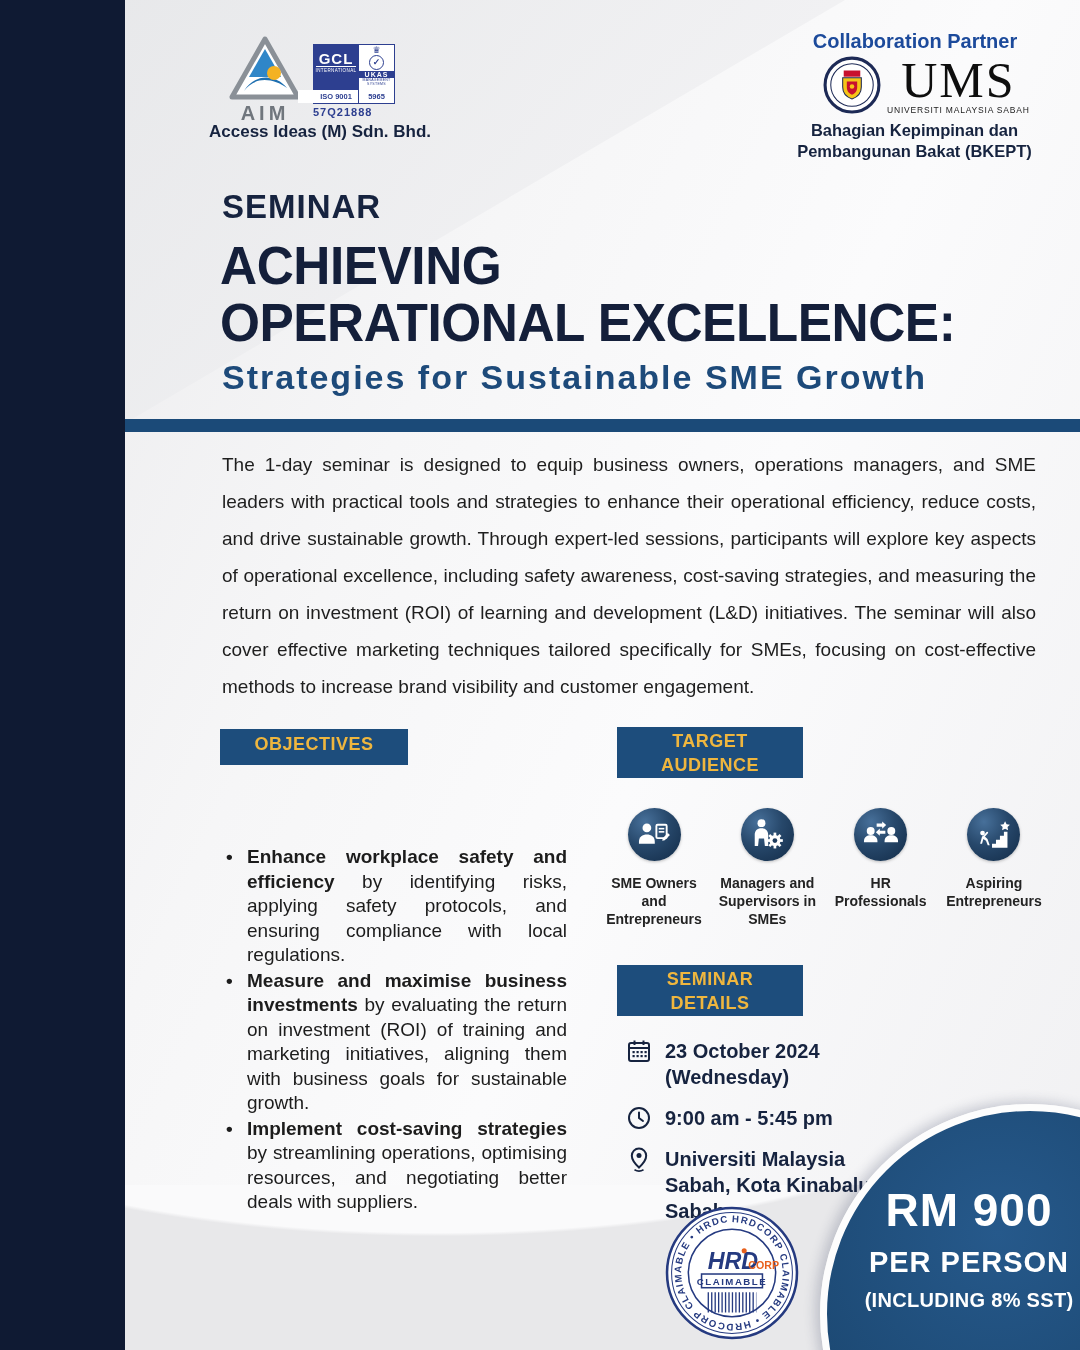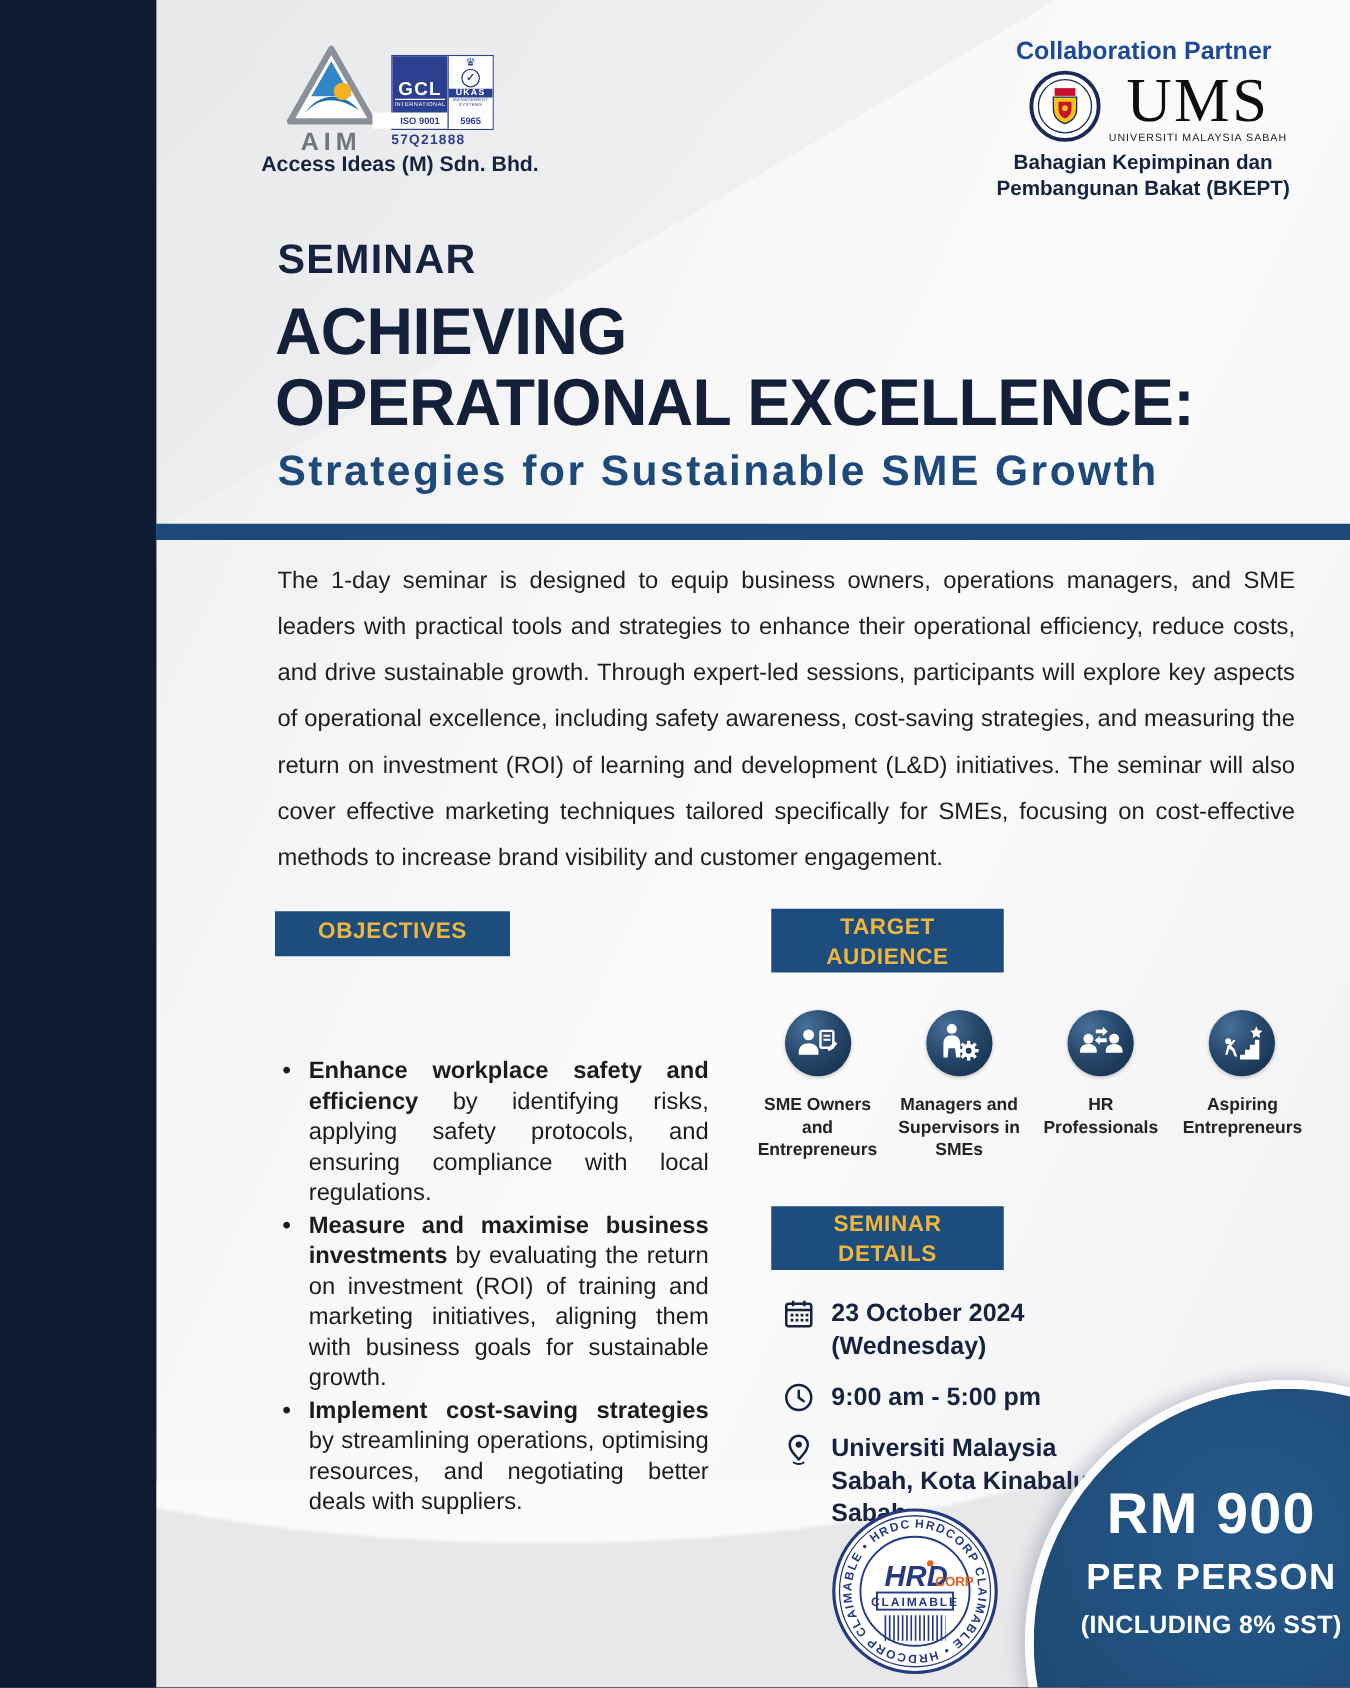--- a/index.html
+++ b/index.html
@@ -15,21 +15,21 @@
     clip-path:polygon(0 0,80% 0,0 92%);opacity:.85;z-index:0;}
   .bg-sweep{position:absolute;left:0;bottom:0;width:740px;height:165px;
     background:radial-gradient(140% 210% at 42% -95%,#fafafb 59%,#e8e8ea 60%);z-index:0;}
 
   
   .aim-logo{position:absolute;left:100px;top:36px;width:80px;text-align:center;z-index:1;}
   .aim-word{font-size:20px;font-weight:800;letter-spacing:4px;color:#70767d;margin-top:-2px;}
   .gcl-badge{position:absolute;left:188px;top:44px;width:80px;height:58px;display:flex;
     border:1px solid #2d3f90;background:#fff;z-index:1;}
   .gcl-left{width:44px;background:#2d3f90;color:#fff;display:flex;flex-direction:column;align-items:center;}
-  .gcl-name{font-size:15px;font-weight:700;letter-spacing:1px;margin-top:20px;line-height:14px;}
+  .gcl-name{font-size:15px;font-weight:700;letter-spacing:1px;margin-top:7px;line-height:14px;}
   .gcl-int{font-size:4.5px;letter-spacing:.4px;border-top:1px solid #fff;padding-top:1px;}
   .gcl-iso{margin-top:auto;background:#fff;color:#2d3f90;font-size:7.5px;font-weight:700;width:100%;text-align:center;padding:2px 16px;}
   .gcl-right{flex:1;display:flex;flex-direction:column;align-items:center;background:#fff;border-left:1px solid #2d3f90;}
   .gcl-crown{font-size:9px;color:#2d3f90;line-height:9px;margin-top:1px;}
   .gcl-check{width:13px;height:13px;border:1.5px solid #2d3f90;border-radius:50%;color:#2d3f90;
     font-size:9px;line-height:13px;text-align:center;font-weight:700;}
   .gcl-ukas{background:#2d3f90;color:#fff;width:100%;text-align:center;font-size:7px;font-weight:700;letter-spacing:1px;margin-top:1px;}
   .gcl-ms{font-size:3.5px;color:#2d3f90;letter-spacing:.3px;white-space:pre-line;text-align:center;line-height:4px;}
   .gcl-num{margin-top:auto;color:#2d3f90;font-size:7.5px;font-weight:700;padding-bottom:2px;}
   .gcl-code{position:absolute;left:188px;top:106px;width:80px;text-align:left;
@@ -264,21 +264,21 @@
               <rect x="18.5" y="17" width="2.2" height="2.2"></rect>
           </g>
         </svg>
         <div class="detail-text">23 October 2024 (Wednesday)</div>
       </div>
       <div class="detail-row">
         <svg class="detail-icon" viewBox="0 0 26 26" fill="none" stroke="#16233f" stroke-width="2">
           <circle cx="13" cy="13" r="10"></circle>
           <path d="M13 7.5 V13 L17 16" stroke-linecap="round"></path>
         </svg>
-        <div class="detail-text">9:00 am - 5:00 pm</div>
+        <div class="detail-text">9:00 am - 5:45 pm</div>
       </div>
       <div class="detail-row">
         <svg class="detail-icon" viewBox="0 0 26 26" fill="none" stroke="#16233f" stroke-width="2">
           <path d="M13 2.5 c-4 0-7.2 3.2-7.2 7.2 0 5 7.2 11.8 7.2 11.8 s7.2-6.8 7.2-11.8 c0-4-3.2-7.2-7.2-7.2 z"></path>
           <circle cx="13" cy="9.6" r="2.5" fill="#16233f" stroke="none"></circle>
           <path d="M8.5 23.8 c3 1.8 6 1.8 9 0" stroke-width="1.6"></path>
         </svg>
         <div class="detail-text">Universiti Malaysia
 Sabah, Kota Kinabalu,
 Sabah.</div>

